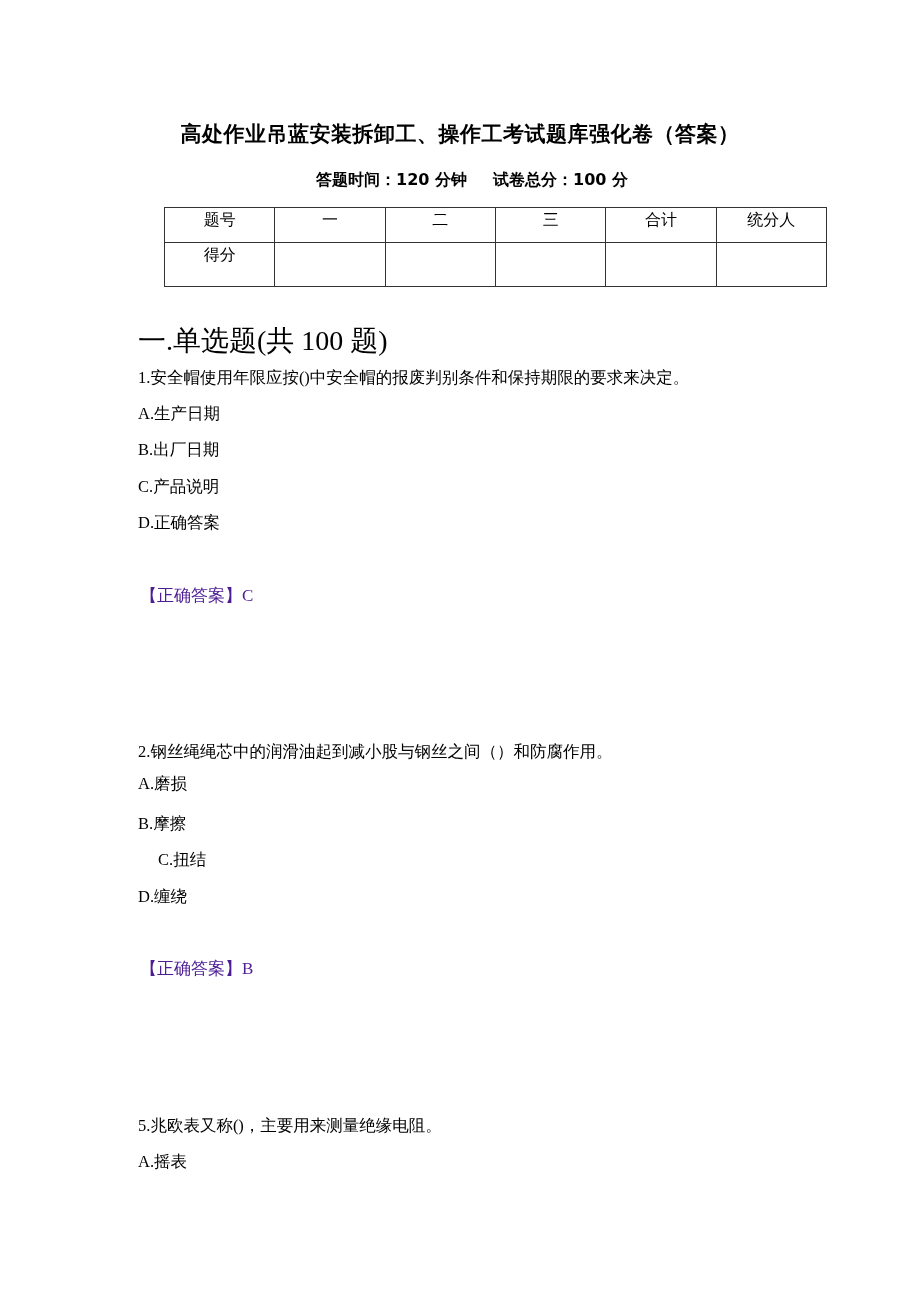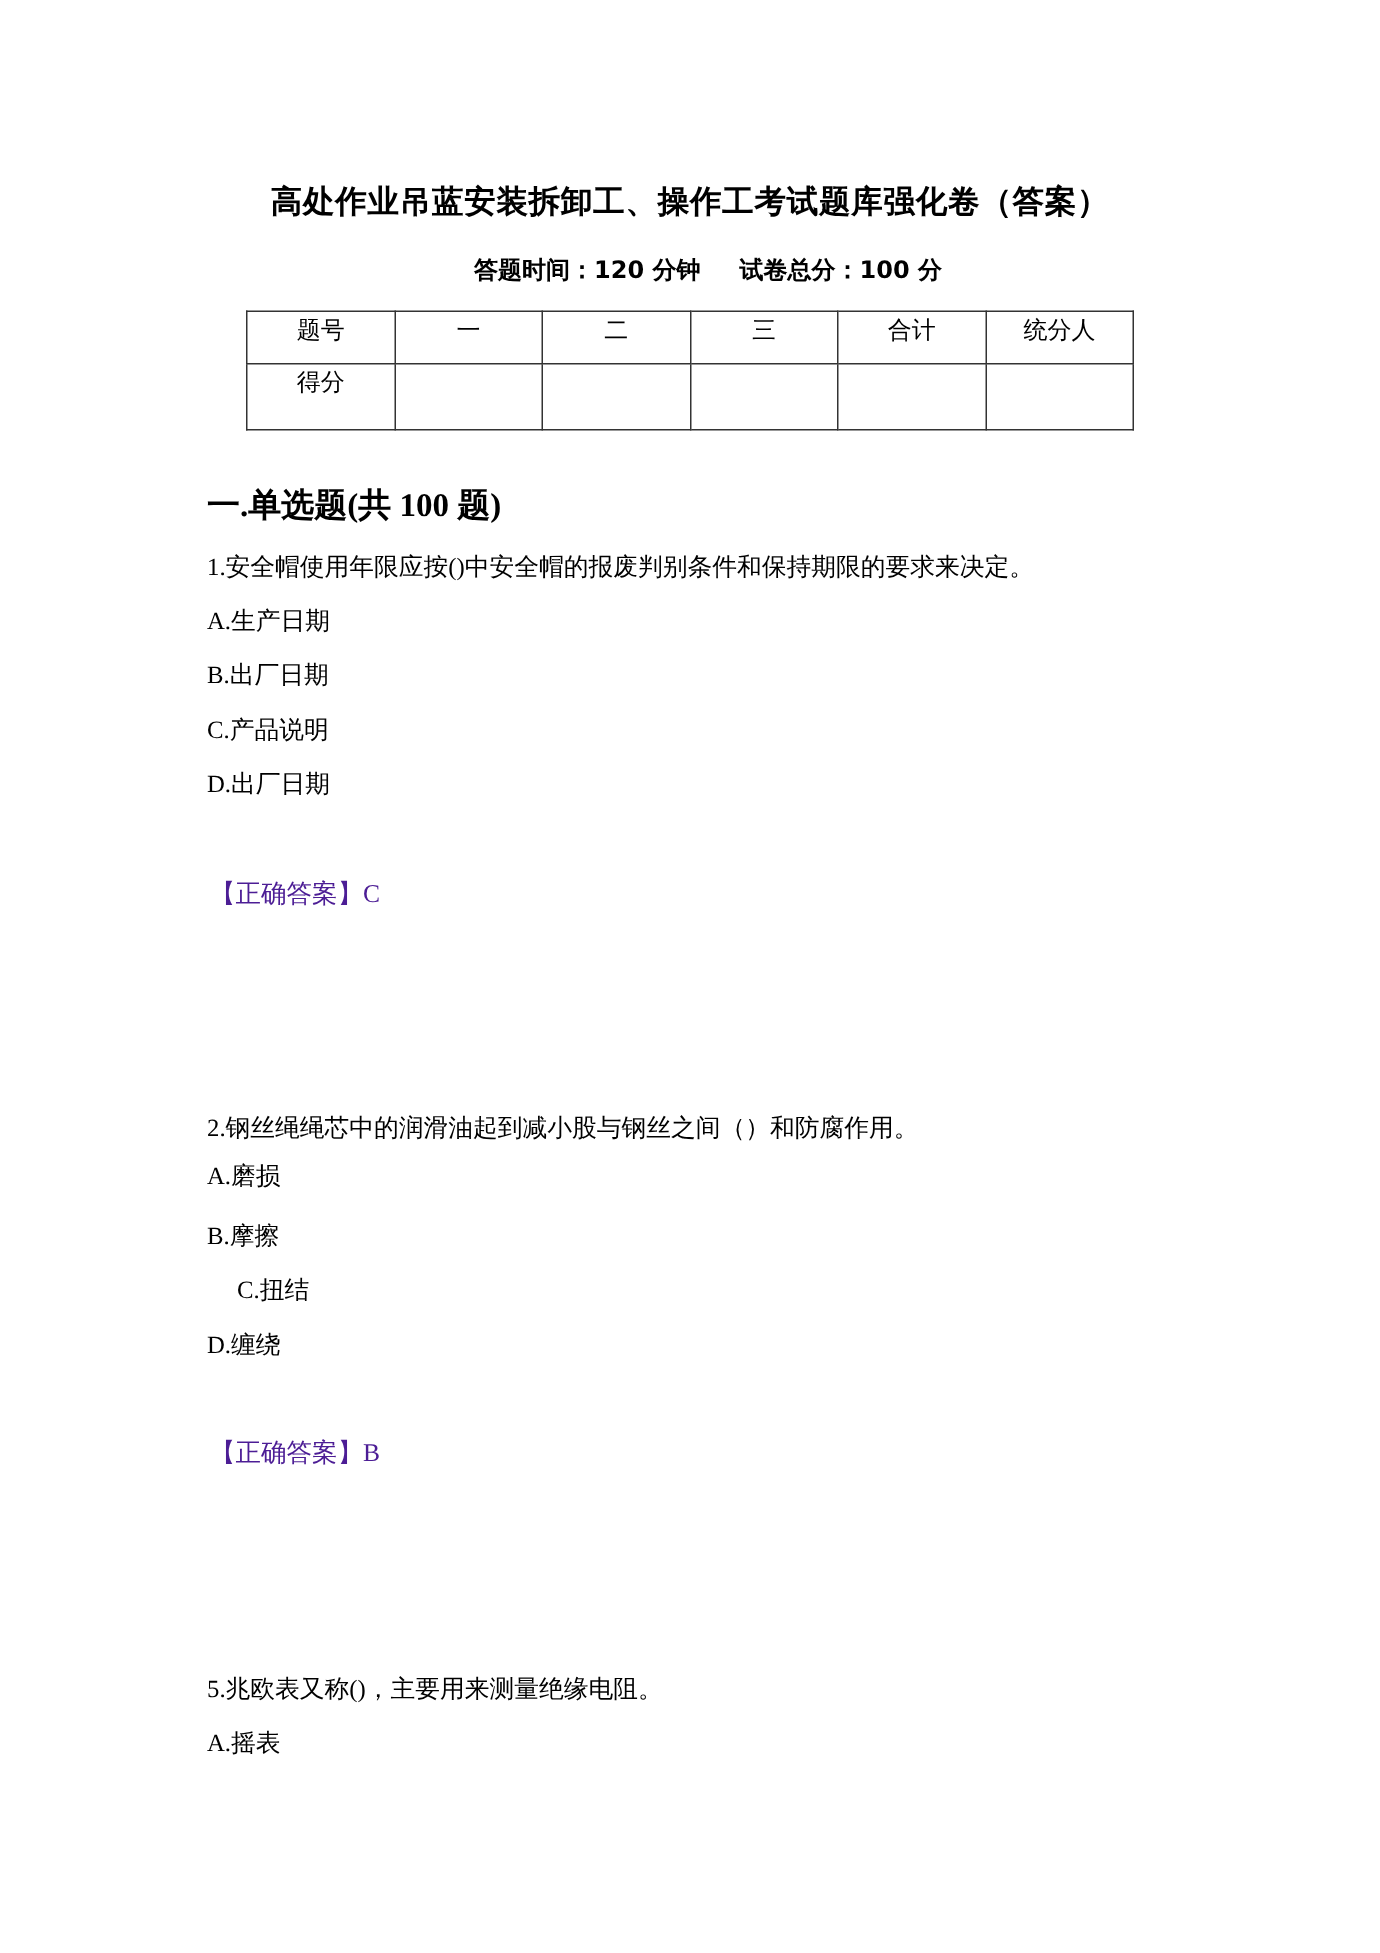--- a/index.html
+++ b/index.html
@@ -34,41 +34,41 @@
       font-family: "DejaVu Sans", sans-serif;
       font-size: 16px;
       font-weight: bold;
       margin-left: 12px;
     }
     .meta .gap { display: inline-block; width: 26px; }
     table.score {
       position: absolute;
       left: 164px;
       top: 207px;
-      width: 592px;
+      width: 663px;
       border-collapse: collapse;
       font-family: "DejaVu Sans", sans-serif;
       font-size: 16px;
       table-layout: fixed;
     }
     table.score td {
       border: 1px solid #333333;
       text-align: center;
       vertical-align: top;
       padding: 2px 0 0 0;
     }
     table.score tr.r1 td { height: 32px; }
     table.score tr.r2 td { height: 41px; }
     .section {
       position: absolute;
       left: 138px;
       top: 322px;
       font-family: "Liberation Serif", serif;
-      font-size: 22px;
-      font-weight: bold;
+      font-size: 28px;
+      font-weight: normal;
     }
     .q {
       position: absolute;
       left: 138px;
       font-family: "Liberation Serif", serif;
       font-size: 16.5px;
       line-height: 20px;
     }
     .opt {
       position: absolute;
@@ -115,21 +115,21 @@
   </tr>
 </tbody>
   </table>
 
 <div class="section">一.单选题(共 100 题)</div>
 
 <div class="q" style="top:368px;">1.安全帽使用年限应按()中安全帽的报废判别条件和保持期限的要求来决定。</div>
 <div class="opt" style="top:404px;">A.生产日期</div>
 <div class="opt" style="top:440px;">B.出厂日期</div>
 <div class="opt" style="top:477px;">C.产品说明</div>
-<div class="opt" style="top:513px;">D.出厂日期</div>
+<div class="opt" style="top:513px;">D.正确答案</div>
 <div class="answer" style="top:586px;">【正确答案】C</div>
 
 <div class="q" style="top:742px;">2.钢丝绳绳芯中的润滑油起到减小股与钢丝之间（）和防腐作用。</div>
 <div class="opt" style="top:750px;margin-top:24px;">A.磨损</div>
 <div class="opt" style="top:814px;">B.摩擦</div>
 <div class="opt" style="top:850px;margin-left:20px;">C.扭结</div>
 <div class="opt" style="top:887px;">D.缠绕</div>
 <div class="answer" style="top:959px;">【正确答案】B</div>
 
 <div class="q" style="top:1116px;">5.兆欧表又称()，主要用来测量绝缘电阻。</div>

